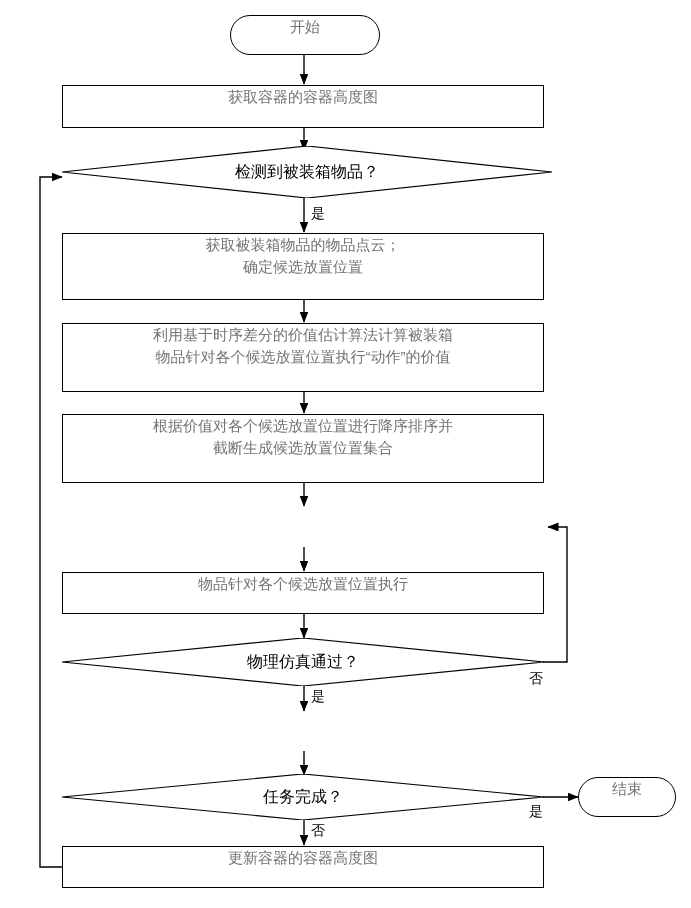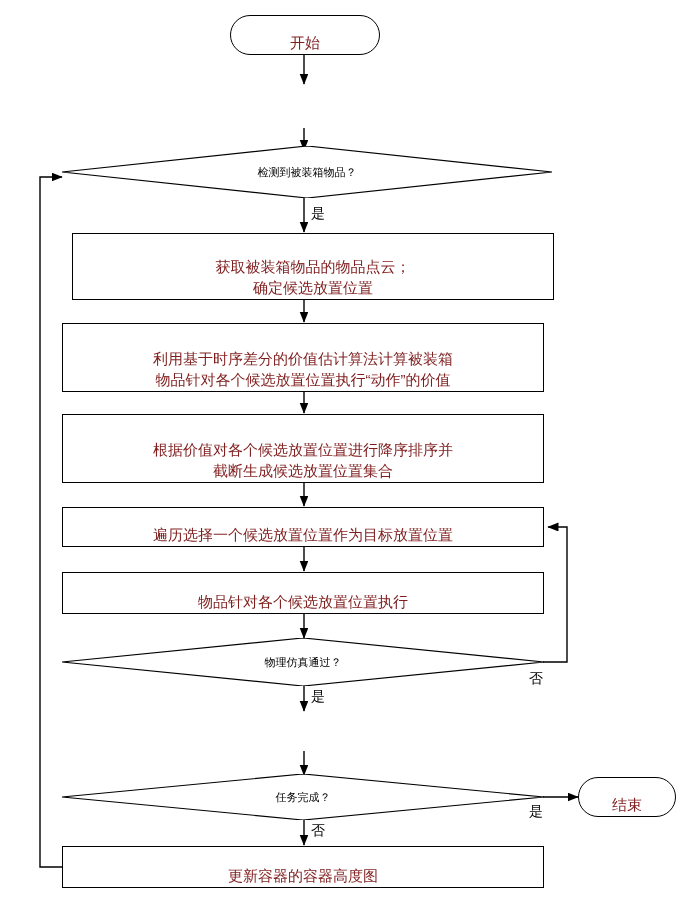--- a/index.html
+++ b/index.html
@@ -14,24 +14,24 @@
     position: relative;
     width: 691px;
     height: 908px;
     background: #ffffff;
     overflow: hidden;
   }
   .node {
     position: absolute;
     box-sizing: border-box;
     display: flex;
-    align-items: flex-end;
+    align-items: flex-start;
     justify-content: center;
     text-align: center;
-    color: #7f1d1d;
+    color: #737373;
     font-size: 15px;
     line-height: 1.45;
     white-space: pre-line;
   }
   .rect {
     border: 1px solid #000000;
     background: #ffffff;
   }
   .terminal {
     border: 1px solid #000000;
@@ -46,21 +46,21 @@
   }
   .diamond-label {
     position: absolute;
     left: 0;
     top: 0;
     width: 100%;
     height: 100%;
     display: flex;
     align-items: center;
     justify-content: center;
-    font-size: 11px;
+    font-size: 16px;
     color: #000000;
   }
   .edge-label {
     position: absolute;
     font-size: 14px;
     color: #000000;
     background: #ffffff;
     padding: 0 1px;
   }
   svg.wires {
@@ -110,47 +110,47 @@
 
     <path d="M543,662 L567,662 L567,527 L548,527" fill="none" stroke="#000" stroke-width="1.4" marker-end="url(#arrow)"></path>
 
     <path d="M62,867 L40,867 L40,177 L62,177" fill="none" stroke="#000" stroke-width="1.4" marker-end="url(#arrow)"></path>
   </svg>
 
   <div class="node terminal" style="left:230px; top:15px; width:150px; height:40px;">
     <span>开始</span>
   </div>
 
+  <div class="node rect" style="left:62px; top:85px; width:482px; height:43px;">
+    <span>获取容器的容器高度图</span>
+  </div>
 
   <div class="diamond-wrap" style="left:62px; top:146px; width:490px; height:52px;">
     <svg width="490" height="52" viewBox="0 0 490 52">
       <polygon points="245,0 490,26 245,52 0,26" fill="#ffffff" stroke="#000000" stroke-width="1.2"></polygon>
     </svg>
     <div class="diamond-label">检测到被装箱物品？</div>
   </div>
   <div class="edge-label" style="left:310px; top:205px;">是</div>
 
-  <div class="node rect" style="left:72px; top:233px; width:482px; height:67px;">
+  <div class="node rect" style="left:62px; top:233px; width:482px; height:67px;">
     <span>获取被装箱物品的物品点云；
 确定候选放置位置</span>
   </div>
 
   <div class="node rect" style="left:62px; top:414px; width:482px; height:69px;">
     <span>根据价值对各个候选放置位置进行降序排序并
 截断生成候选放置位置集合</span>
   </div>
 
   <div class="node rect" style="left:62px; top:323px; width:482px; height:69px;">
     <span>利用基于时序差分的价值估计算法计算被装箱
 物品针对各个候选放置位置执行“动作”的价值</span>
   </div>
 
-  <div class="node rect" style="left:62px; top:507px; width:482px; height:40px;">
-    <span>遍历选择一个候选放置位置作为目标放置位置</span>
-  </div>
 
   <div class="node rect" style="left:62px; top:572px; width:482px; height:42px;">
     <span>物品针对各个候选放置位置执行</span>
   </div>
 
   <div class="diamond-wrap" style="left:62px; top:638px; width:482px; height:48px;">
     <svg width="482" height="48" viewBox="0 0 482 48">
       <polygon points="241,0 482,24 241,48 0,24" fill="#ffffff" stroke="#000000" stroke-width="1.2"></polygon>
     </svg>
     <div class="diamond-label">物理仿真通过？</div>

